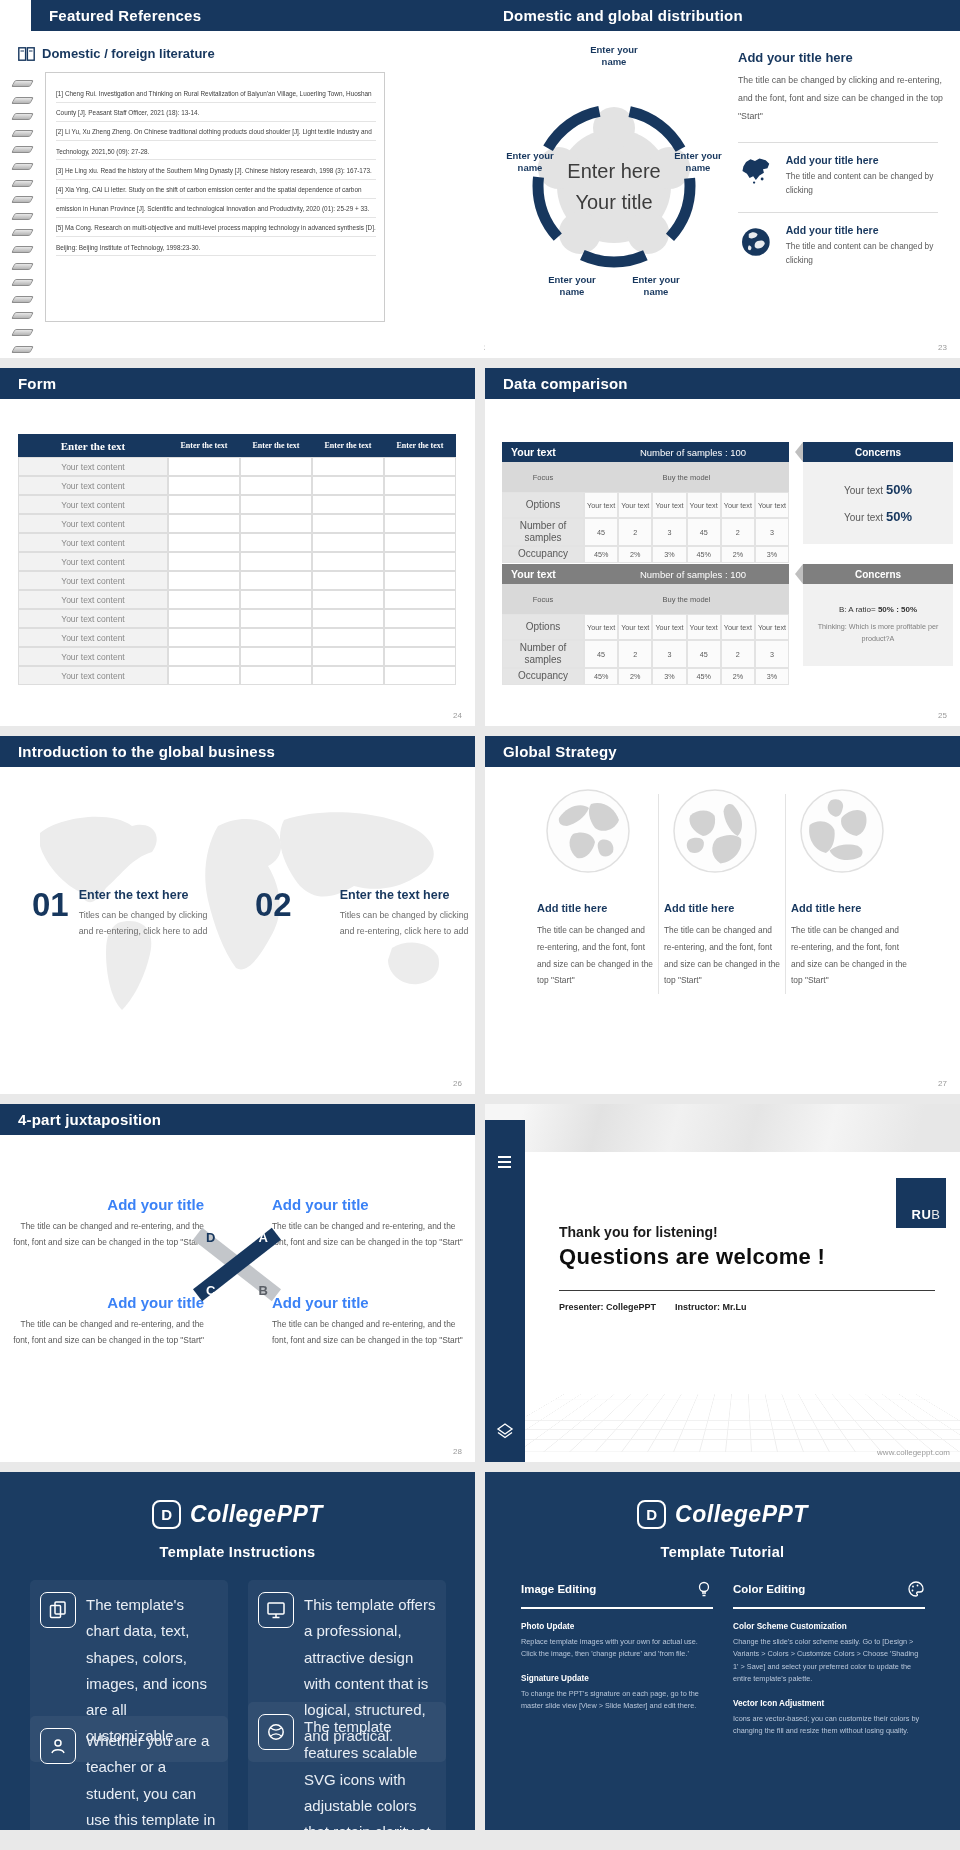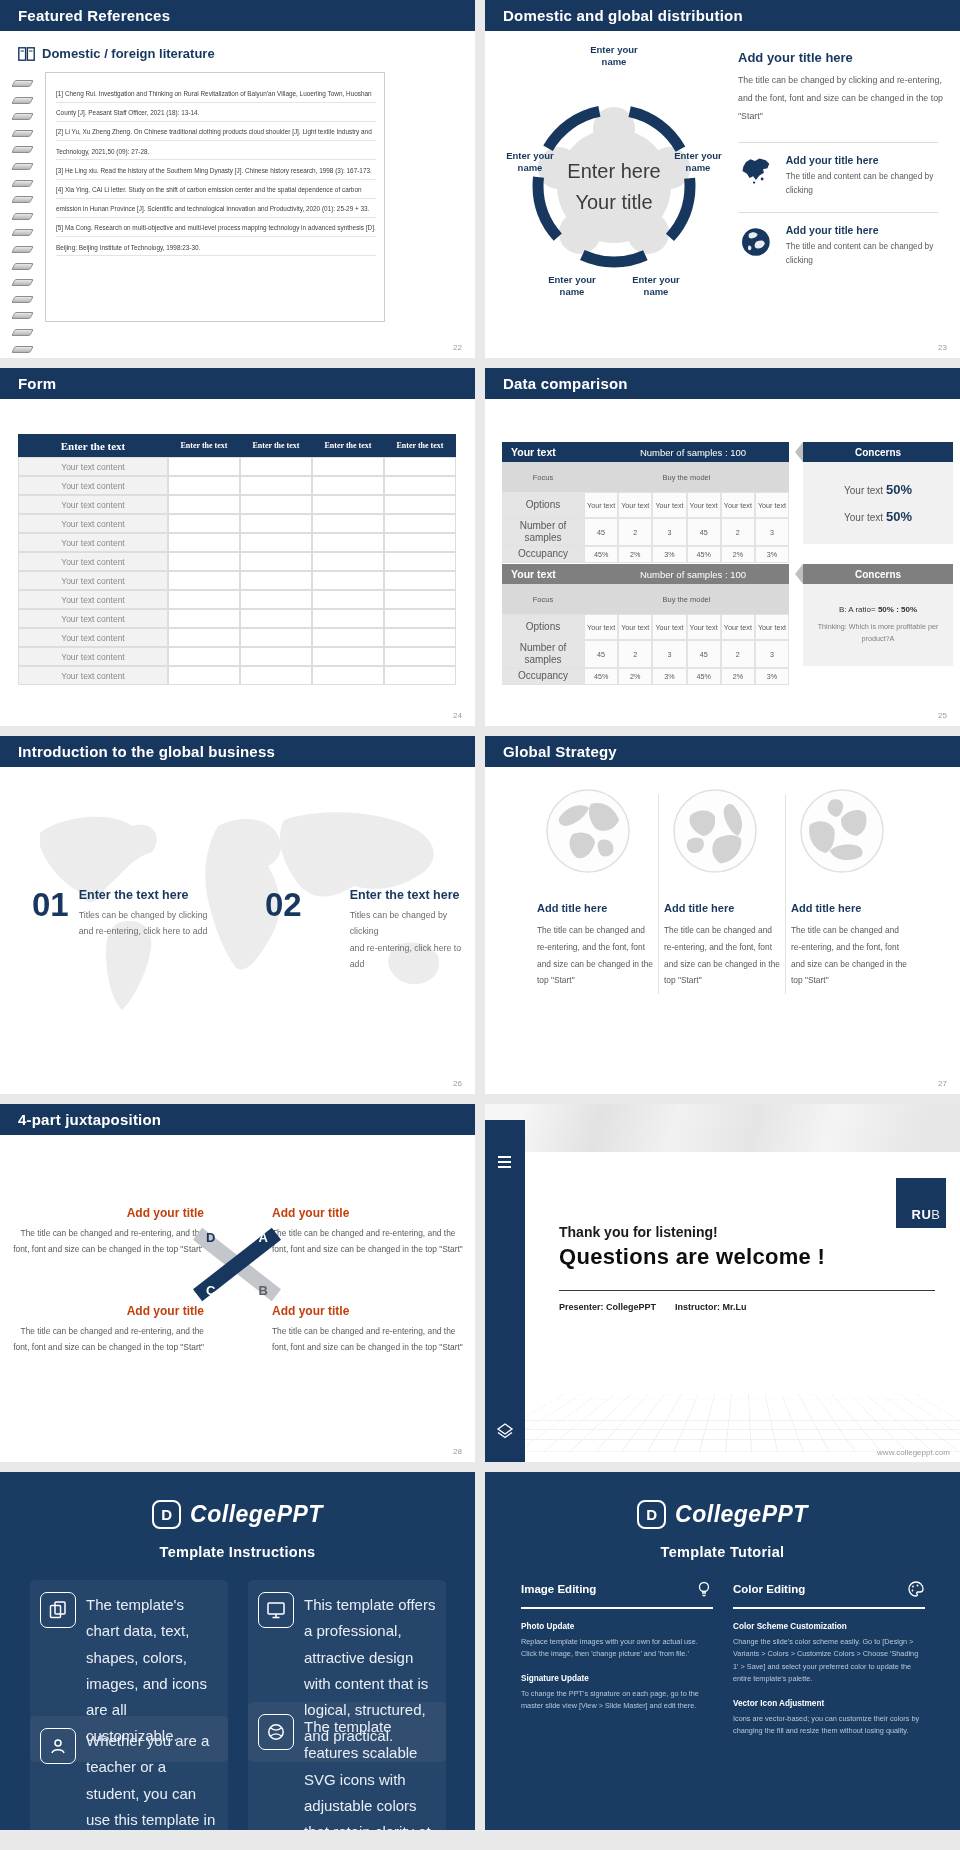--- a/index.html
+++ b/index.html
@@ -58,21 +58,21 @@
   .gnum{font-size:33px;font-weight:bold;color:#17375e;line-height:1;}
   .gtt{font-size:12.5px;font-weight:bold;color:#17375e;margin-bottom:5px;}
   .gbb{font-size:8.8px;color:#6b6b6b;line-height:1.85;}
   
   .gcol{position:absolute;width:118px;top:52px;}
   .gcol .gt{font-size:11px;font-weight:bold;color:#17375e;margin-top:24px;}
   .gcol .gb{font-size:8.4px;color:#595959;line-height:2.0;margin-top:8px;}
   .vsep{position:absolute;top:58px;height:200px;width:1px;background:#e3e3e3;}
   
   .blk{position:absolute;width:196px;}
-  .blk .bt{font-size:12px;font-weight:bold;color:#c2410c;margin-bottom:6px;margin-top:10px;}
+  .blk .bt{font-size:15px;font-weight:bold;color:#3b82f6;margin-bottom:6px;}
   .blk .bb{font-size:8.4px;color:#595959;line-height:1.85;}
   .blk.r{text-align:right;}
   .xwrap{position:absolute;left:190px;top:116px;width:94px;height:88px;}
   .xbar{position:absolute;left:-3px;top:37px;width:100px;height:15px;}
   .xg{background:#c3c6ca;transform:rotate(38deg);}
   .xn{background:#17375e;transform:rotate(-38deg);}
   .xl{position:absolute;font-size:13px;font-weight:bold;}
   
   .tex{position:absolute;top:0;left:0;right:0;height:58px;background:linear-gradient(105deg,#f6f6f6 8%,#e2e2e2 24%,#f1f1f1 40%,#e5e5e5 56%,#f4f4f4 72%,#e7e7e7 90%);}
   .sbar{position:absolute;left:0;top:16px;width:40px;bottom:0;background:#17375e;z-index:3;}
@@ -100,21 +100,21 @@
   .tut-head .lbl{font-size:11.5px;font-weight:bold;}
   .tut-sub{font-size:8.2px;font-weight:bold;color:#fff;margin:13px 0 5px 0;}
   .tut-body{font-size:7.3px;color:#b9c7da;line-height:1.7;}
   .botstrip{position:absolute;left:0;top:1830px;width:960px;height:20px;background:#e9e9e9;}
 </style>
 </head>
 <body>
 
 <div class="page">
 
-  <div class="sl" style="left:0;top:0;">
+  <div class="sl" style="left:0;top:0;padding-left:31px;">
     <div class="hd">
       <span>Featured References</span>
     </div>
     <div class="sec-row">
       <svg width="17" height="14" viewBox="0 0 17 14">
         <rect x="0.8" y="0.8" width="6.8" height="12.4" fill="none" stroke="#17375e" stroke-width="1.4"></rect>
         <rect x="9.4" y="0.8" width="6.8" height="12.4" fill="none" stroke="#17375e" stroke-width="1.4"></rect>
         <line x1="2.5" y1="4" x2="6" y2="4" stroke="#17375e" stroke-width="1"></line>
         <line x1="11" y1="4" x2="14.5" y2="4" stroke="#17375e" stroke-width="1"></line>
       </svg>
@@ -412,21 +412,21 @@
     <div class="gitem" style="left:32px;top:152px;">
       <div class="gnum">01</div>
       <div>
         <div class="gtt">Enter the text here</div>
         <div class="gbb">
           <div>Titles can be changed by clicking</div>
           <div>and re-entering, click here to add</div>
         </div>
       </div>
     </div>
-    <div class="gitem" style="left:265px;top:152px;gap:48px;">
+    <div class="gitem" style="left:255px;top:152px;gap:48px;">
       <div class="gnum">02</div>
       <div>
         <div class="gtt">Enter the text here</div>
         <div class="gbb">
           <div>Titles can be changed by clicking</div>
           <div>and re-entering, click here to add</div>
         </div>
       </div>
     </div>
     <div class="pg">26</div>

